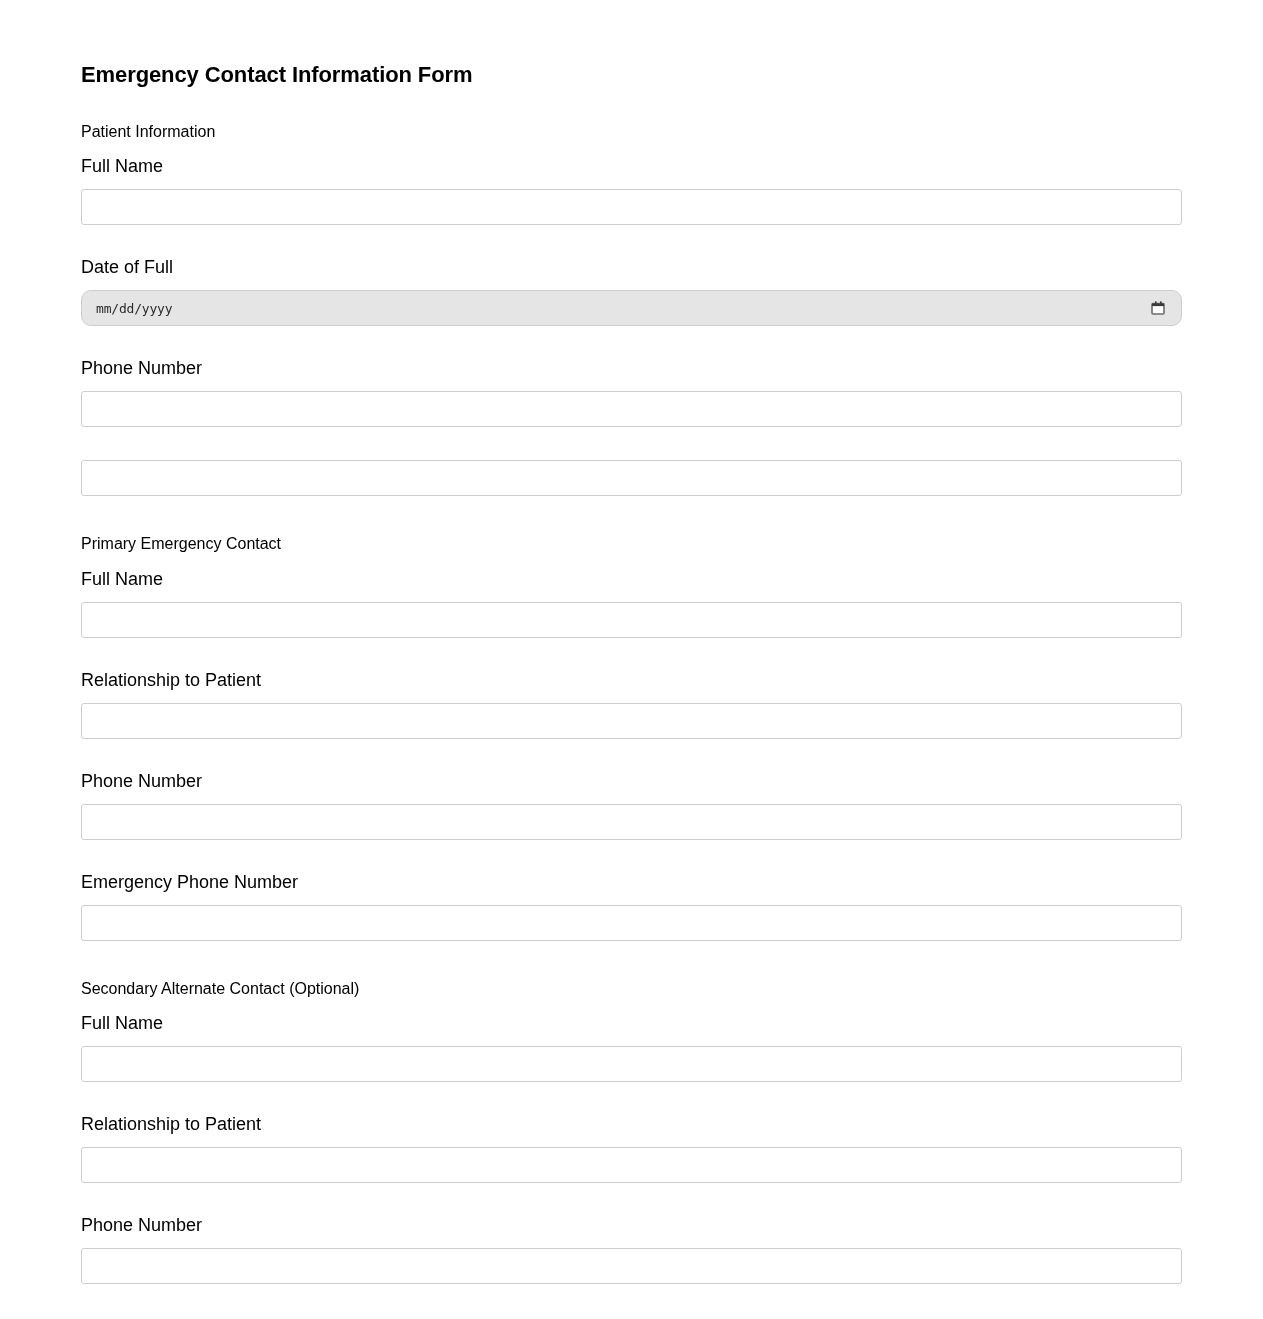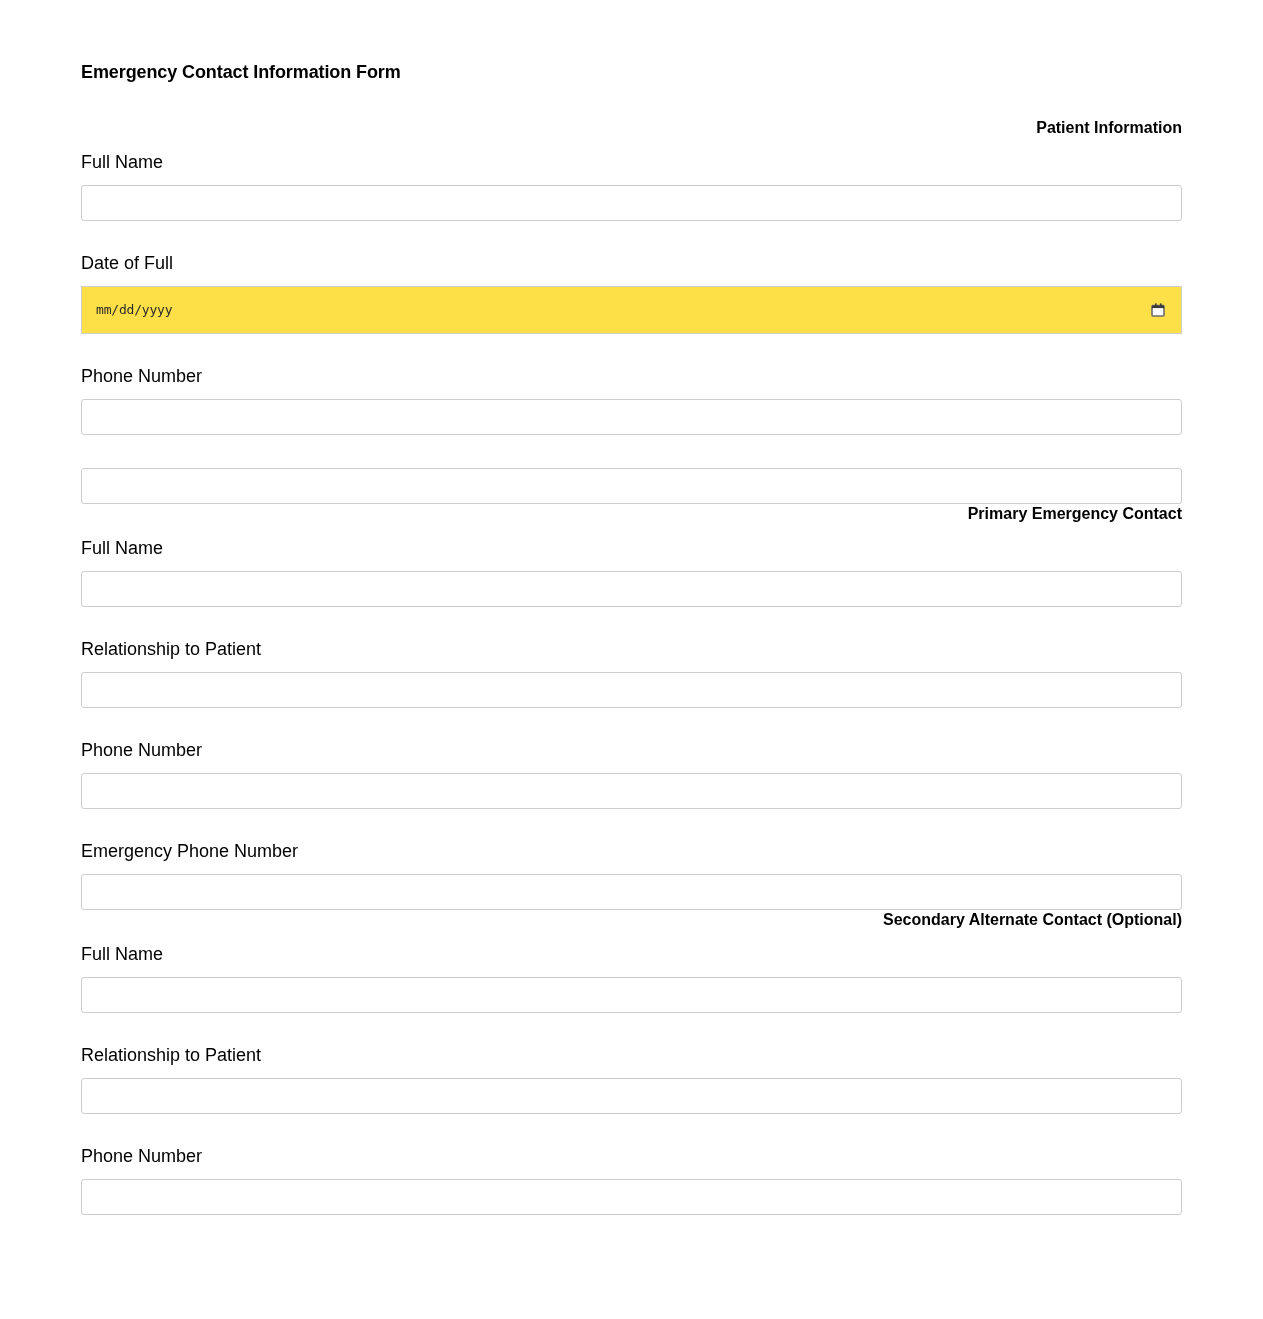--- a/index.html
+++ b/index.html
@@ -15,42 +15,42 @@
     -webkit-font-smoothing: antialiased;
   }
 
   .page {
     padding: 48px 81px 0 81px;
     box-sizing: border-box;
     width: 1263px;
   }
 
   .form-title {
-    font-size: 18px;
+    font-size: 22px;
     font-weight: bold;
     line-height: 1.15;
     margin: 0 0 0 0;
     padding-top: 14px;
     letter-spacing: -0.1px;
     color: #000;
   }
 
   .section {
+    margin-top: 38px;
   }
   .section.first {
     margin-top: 35px;
   }
 
   .section-title {
     font-size: 16px;
-    font-weight: bold;
+    font-weight: normal;
     line-height: 1.2;
     margin: 0 0 16px 0;
     color: #000;
-    text-align: right;
   }
 
   .field {
     margin-bottom: 33px;
   }
   .field:last-child {
     margin-bottom: 0;
   }
 
   .field-label {
@@ -73,25 +73,25 @@
     background: #ffffff;
     border: 1px solid #cdcdcd;
     border-radius: 3px;
     outline: none;
   }
 
   
   .date-input-wrap {
     position: relative;
     width: 1101px;
-    height: 48px;
+    height: 36px;
     box-sizing: border-box;
-    background: #fde047;
+    background: #e5e5e5;
     border: 1px solid #cdcdcd;
-    border-radius: 0;
+    border-radius: 10px;
     display: flex;
     align-items: center;
   }
   .date-placeholder {
     font-family: "DejaVu Sans Mono", monospace;
     font-size: 13px;
     letter-spacing: -0.2px;
     color: #2b2b2b;
     padding-left: 14px;
     user-select: none;

